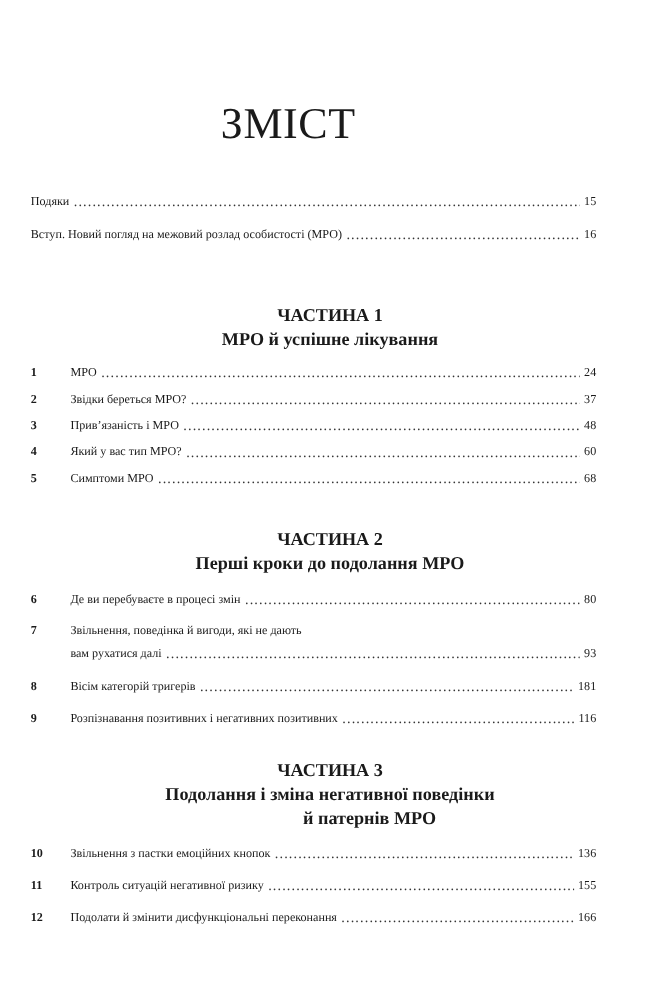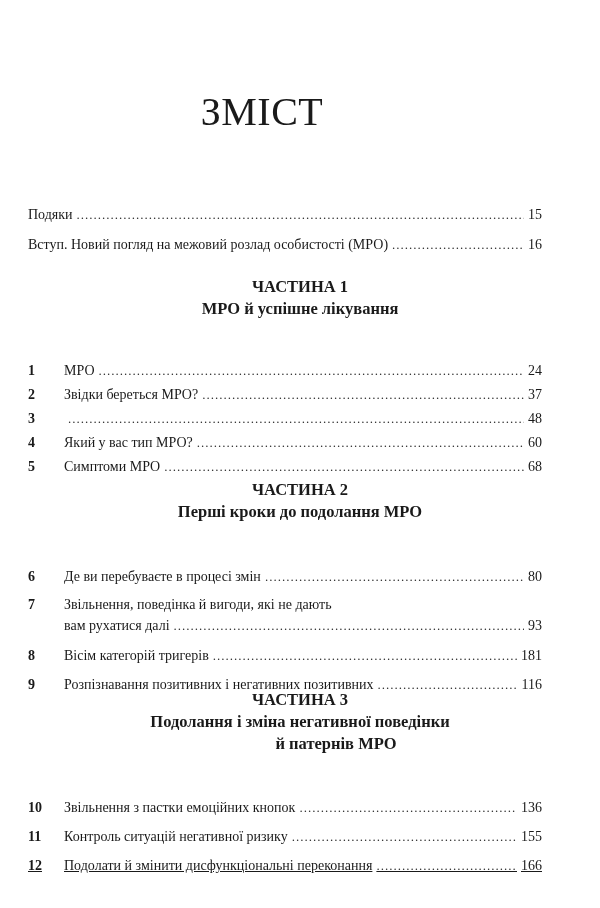--- a/index.html
+++ b/index.html
@@ -7,23 +7,22 @@
     width:600px; height:908px; background:#ffffff; color:#1a1a1a;
     font-family:"Liberation Serif","DejaVu Serif",serif;
     position:relative; overflow:hidden;
   }
   .title {
     position:absolute; left:0; width:524px; top:88px; text-align:center;
     font-size:40px; letter-spacing:0.5px; font-weight:normal;
   }
   .toc-line {
     position:absolute; left:28px; width:514px;
-    display:flex; align-items:flex-start; font-size:14px; line-height:20px;
+    display:flex; align-items:flex-start; font-size:11px; line-height:20px;
     white-space:nowrap;
-    margin-top:32px;
   }
   .toc-line .num { width:36px; font-weight:bold; flex:0 0 36px; }
   .toc-line .text { flex:0 0 auto; }
   .toc-line .dots {
     flex:1 1 auto; overflow:hidden; margin:0 4px; letter-spacing:1px;
     font-size:13px; color:#333;
   }
   .toc-line .dots::before {
     content:"........................................................................................................................................................................................................";
   }
@@ -59,20 +58,21 @@
   <span class="page">24</span>
 </div>
 <div class="toc-line" style="top:353px;">
   <span class="num">2</span>
   <span class="text">Звідки береться МРО?</span>
   <span class="dots"></span>
   <span class="page">37</span>
 </div>
 <div class="toc-line" style="top:377px;">
   <span class="num">3</span>
+  <span class="text">Прив’язаність і МРО</span>
   <span class="dots"></span>
   <span class="page">48</span>
 </div>
 <div class="toc-line" style="top:401px;">
   <span class="num">4</span>
   <span class="text">Який у вас тип МРО?</span>
   <span class="dots"></span>
   <span class="page">60</span>
 </div>
 <div class="toc-line" style="top:425px;">
@@ -122,18 +122,18 @@
   <span class="text">Звільнення з пастки емоційних кнопок</span>
   <span class="dots"></span>
   <span class="page">136</span>
 </div>
 <div class="toc-line" style="top:795px;">
   <span class="num">11</span>
   <span class="text">Контроль ситуацій негативної ризику</span>
   <span class="dots"></span>
   <span class="page">155</span>
 </div>
-<div class="toc-line" style="top:824px;text-decoration:underline;">
+<div class="toc-line" style="top:824px;">
   <span class="num">12</span>
   <span class="text">Подолати й змінити дисфункціональні переконання</span>
   <span class="dots"></span>
   <span class="page">166</span>
 </div>
 
 </body></html>

